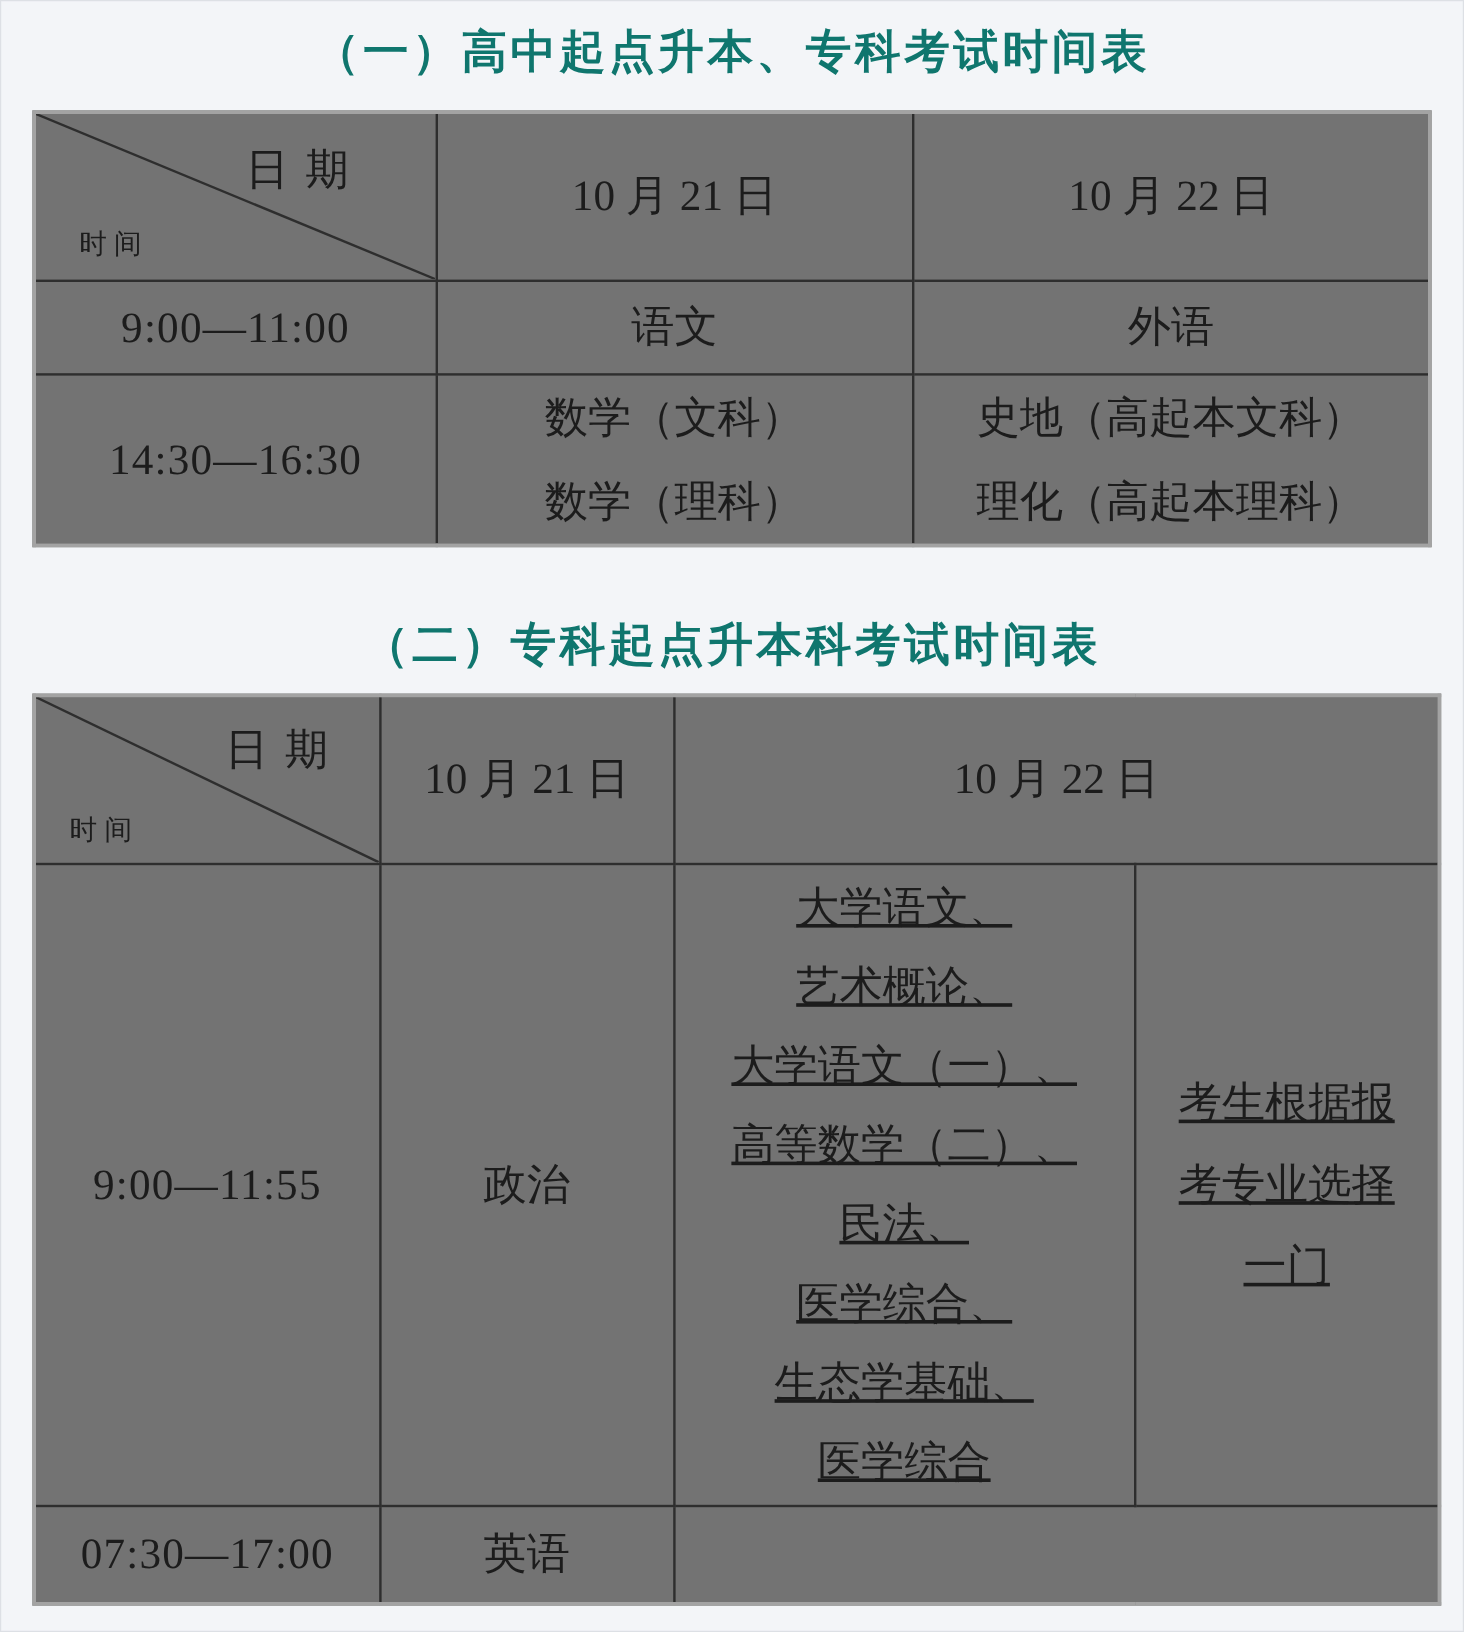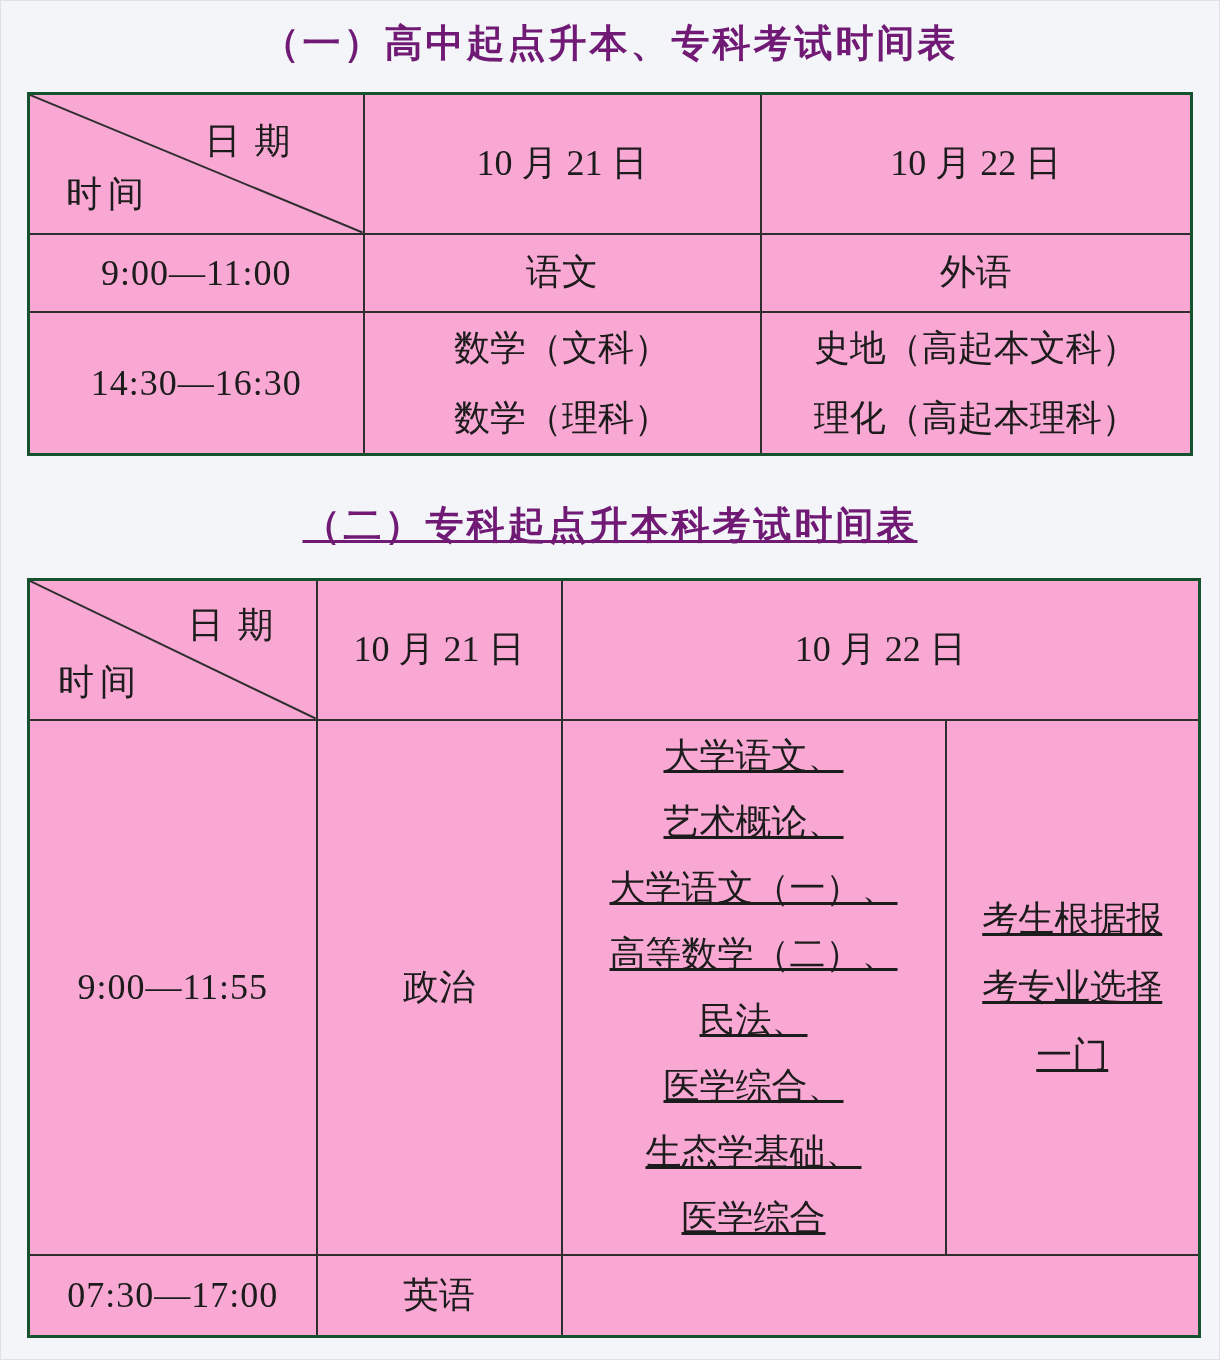--- a/index.html
+++ b/index.html
@@ -18,31 +18,31 @@
     box-shadow: inset 0 0 0 1px #dde0e5;
   }
   .tbl-title {
     position: absolute;
     left: 0;
     width: 100%;
     text-align: center;
     font-size: 38px;
     font-weight: bold;
     letter-spacing: 3px;
-    color: #701a75;
+    color: #0f766e;
   }
   #title1 { top: 18px; }
-  #title2 { top: 500px; text-decoration: underline; }
+  #title2 { top: 512px; }
 
   table.sched {
     position: absolute;
     border-collapse: collapse;
     table-layout: fixed;
-    background: #f9a8d4;
-    border: 3px solid #14532d;
+    background: #737373;
+    border: 3px solid #a3a3a3;
   }
   #t1 { left: 27px; top: 92px; }
   #t2 { left: 27px; top: 578px; }
 
   table.sched td {
     border: 2px solid #2e2e2e;
     text-align: center;
     vertical-align: middle;
     font-size: 36px;
     padding: 0;
@@ -64,21 +64,21 @@
     top: 22px;
     right: 58px;
     letter-spacing: 14px;
     font-size: 36px;
   }
   .diag-time {
     position: absolute;
     bottom: 14px;
     left: 36px;
     letter-spacing: 6px;
-    font-size: 36px;
+    font-size: 23px;
   }
   #t2 .diag-date { right: 28px; top: 20px; }
   #t2 .diag-time { left: 28px; bottom: 12px; }
 
   .stack div { line-height: 70px; }
 
   td.subjects {
     text-align: left;
     padding-left: 22px;
     text-decoration: underline;

